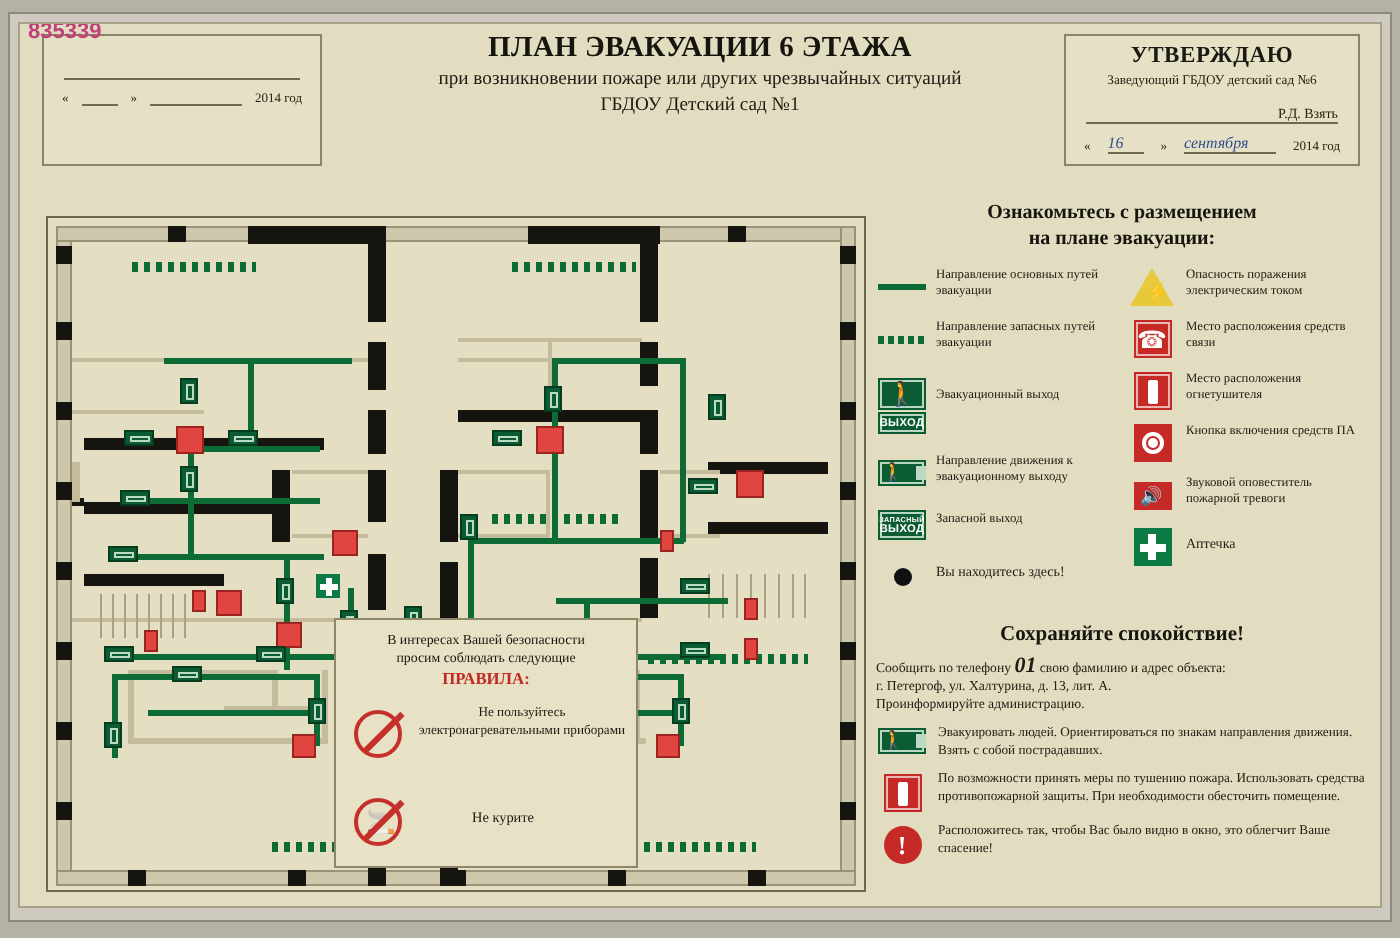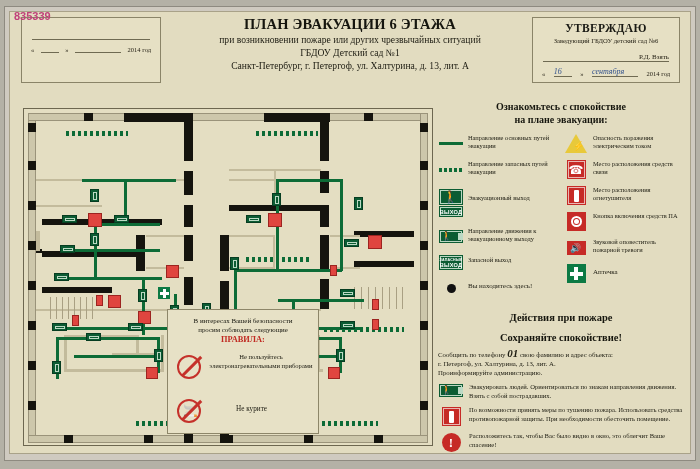--- a/index.html
+++ b/index.html
@@ -277,21 +277,20 @@
           <span>»</span>
           <span class="sig-seg w46"></span>
           <span>2014 год</span>
         </div>
       </div>
 
       <div class="title-block">
         <div class="t-main">ПЛАН ЭВАКУАЦИИ 6 ЭТАЖА</div>
         <div class="t-line">при возникновении пожаре или других чрезвычайных ситуаций</div>
         <div class="t-line">ГБДОУ Детский сад №1</div>
-        <div class="t-line">Санкт-Петербург, г. Петергоф, ул. Халтурина, д. 13, лит. А</div>
       </div>
 
       <div class="approve-box box-utverzhdayu">
         <div class="box-title small">УТВЕРЖДАЮ</div>
         <div class="box-sub">Заведующий ГБДОУ детский сад №6</div>
         <div class="sig-line"></div>
         <div class="sig-name">Р.Д. Взять</div>
         <div class="sig-row">
           <span>«</span>
           <span class="sig-seg w18 handwr">16</span>
@@ -508,21 +507,21 @@
         <div class="rule-item" style="margin-top:14px;">
           <div class="prohib">
               <span class="glyph">🚬</span>
             </div>
           <div class="rule-txt one">Не курите</div>
         </div>
       </div>
     </div>
 
     <div class="right">
-      <div class="rp-head">Ознакомьтесь с спокойствие</div>
+      <div class="rp-head">Ознакомьтесь с размещением</div>
       <div class="rp-head">на плане эвакуации:</div>
 
       <div class="legend">
 
         <div class="lg-col">
 
           <div class="lg-row">
             <div class="lg-ico">
                 <div class="ic-solid"></div>
               </div>
@@ -623,21 +622,20 @@
 
           <div class="lg-row">
             <div class="lg-ico">
                 <div class="ic-cross"></div>
               </div>
             <div class="lg-txt" style="padding-top:5px;font-size:7px">Аптечка</div>
           </div>
         </div>
       </div>
 
-      <div class="act-head">Действия при пожаре</div>
       <div class="act-head">Сохраняйте спокойствие!</div>
 
       <div class="act-intro">
         <span>Сообщить по телефону </span><span class="big01">01</span><span> свою фамилию и адрес объекта:</span>
       </div>
       <div class="act-intro" style="margin-top:0">г. Петергоф, ул. Халтурина, д. 13, лит. А.</div>
       <div class="act-intro" style="margin-top:0">Проинформируйте администрацию.</div>
 
       <div class="act-row">
         <div class="act-ico">

